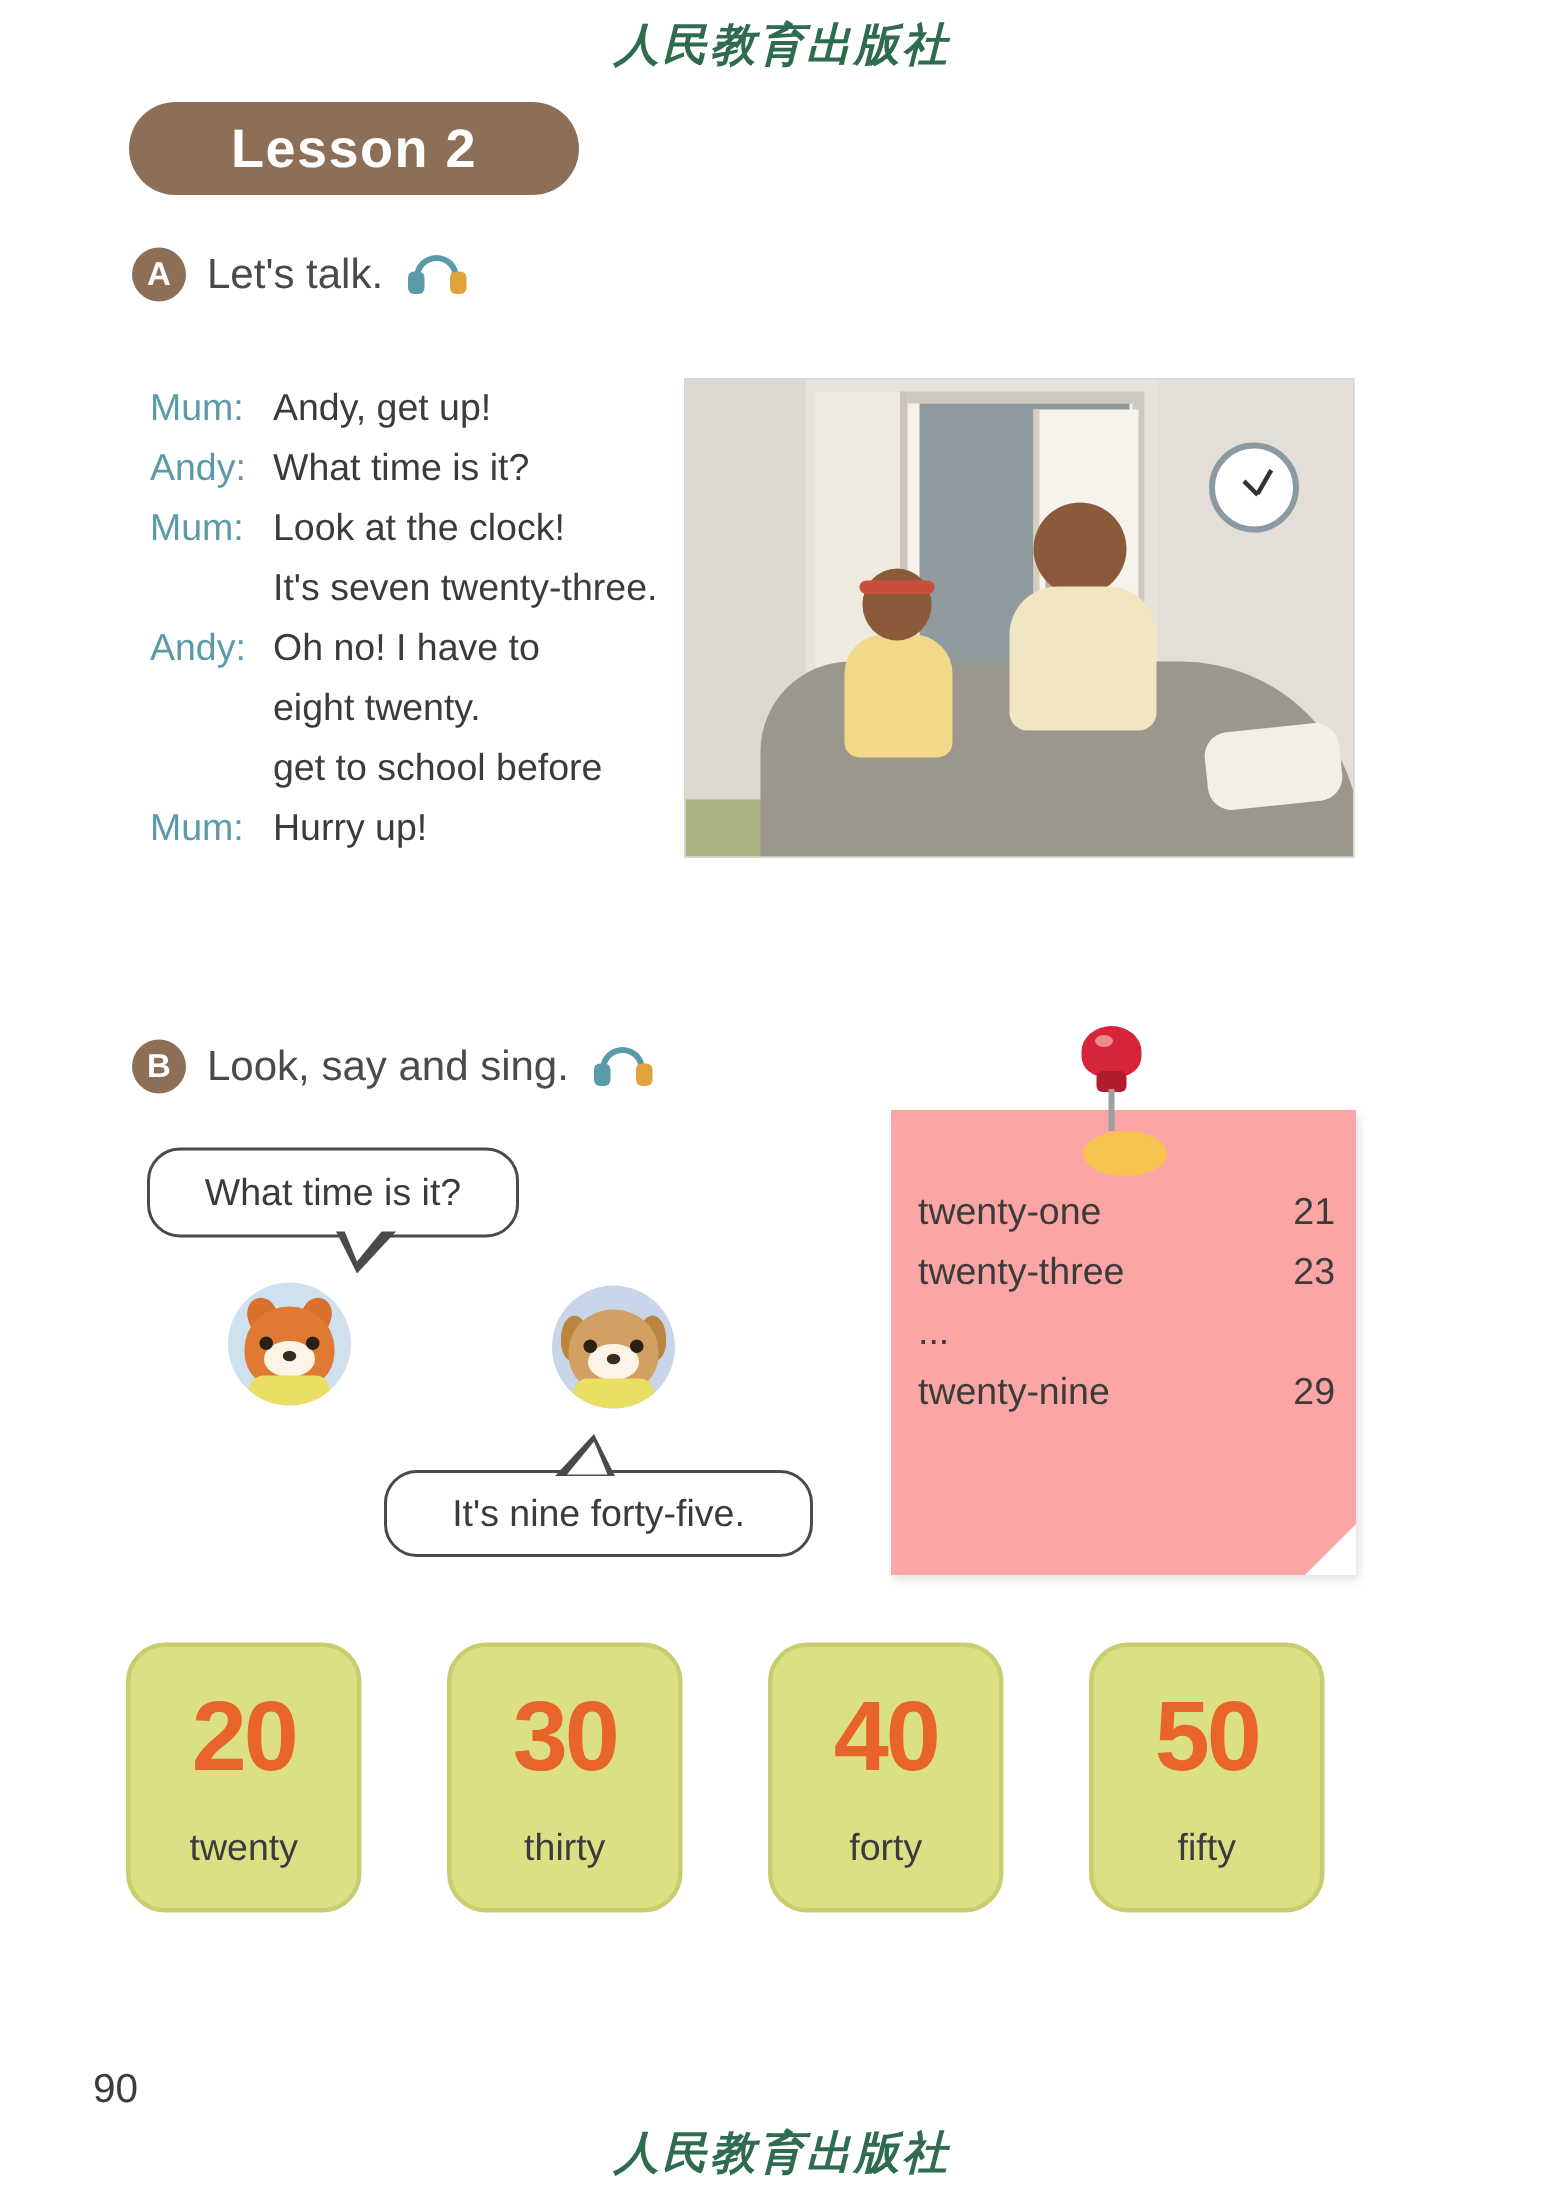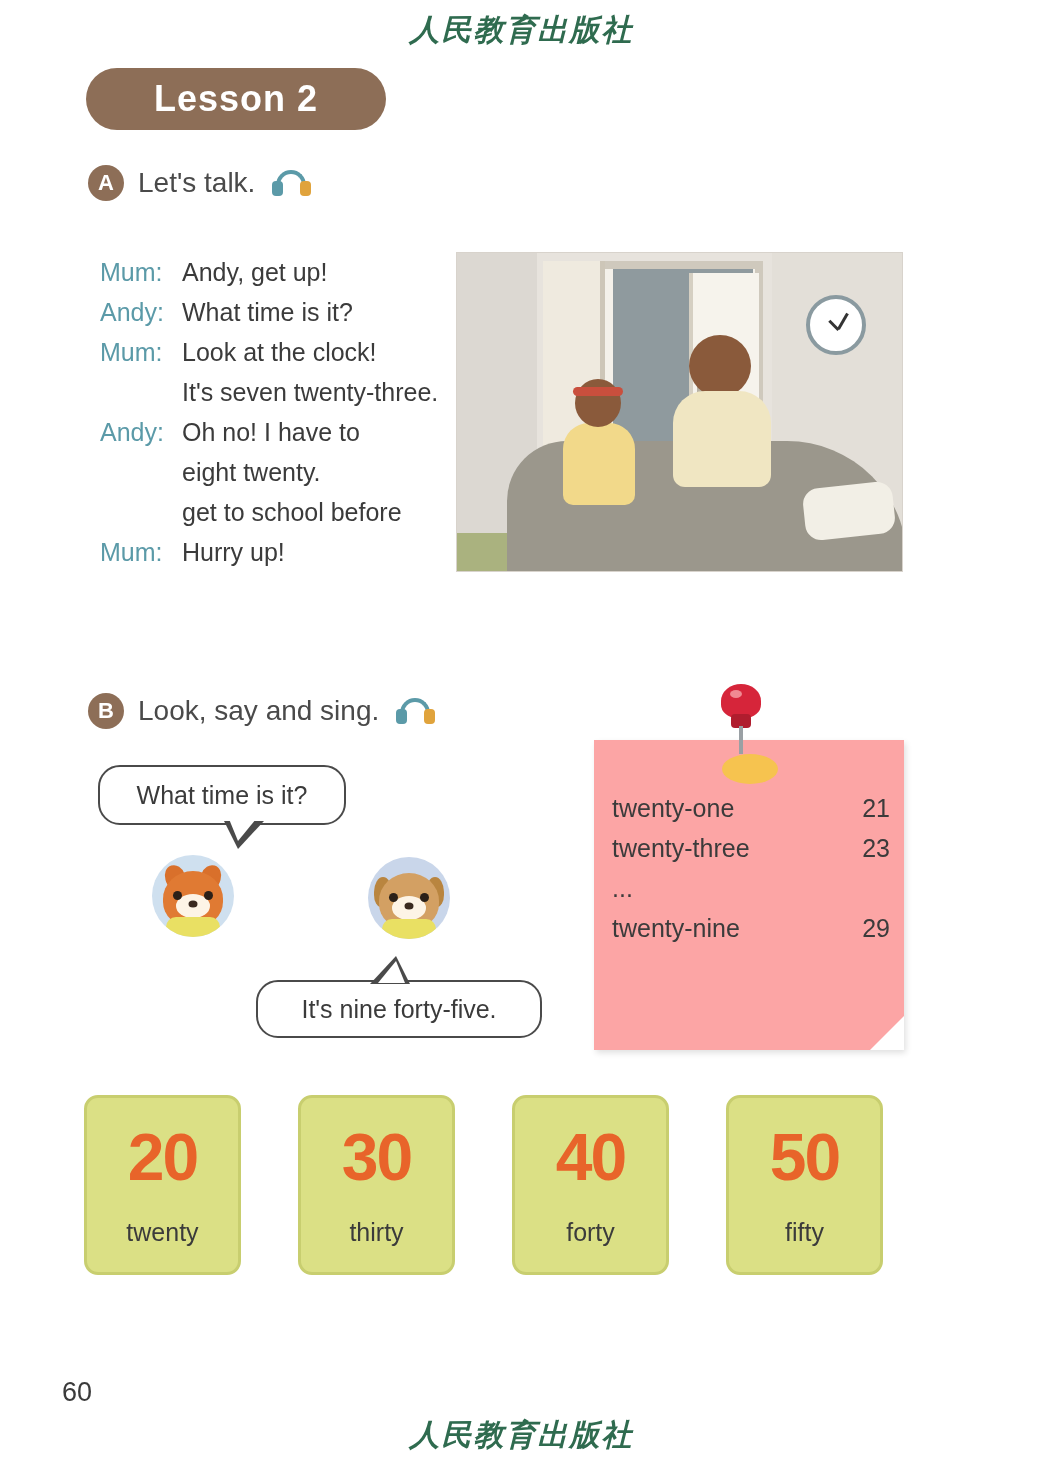--- a/index.html
+++ b/index.html
@@ -313,21 +313,21 @@
   .cards {
     position: absolute;
     left: 84px; top: 1095px;
     display: flex;
     gap: 57px;
   }
   .card {
     width: 157px; height: 180px;
     background: #dbe085;
     border: 3px solid #c8ce6f;
-    border-radius: 14px;
+    border-radius: 26px;
     display: flex;
     flex-direction: column;
     align-items: center;
     justify-content: center;
   }
   .card-num {
     font-size: 66px;
     font-weight: bold;
     color: #e8642a;
     line-height: 1;
@@ -507,15 +507,15 @@
   <div class="card">
     <div class="card-num">40</div>
     <div class="card-word">forty</div>
   </div>
   <div class="card">
     <div class="card-num">50</div>
     <div class="card-word">fifty</div>
   </div>
 </div>
 
-<div class="page-no">60</div>
+<div class="page-no">90</div>
 
 <div class="publisher-mark publisher-bottom">人民教育出版社</div>
 
 </body></html>

